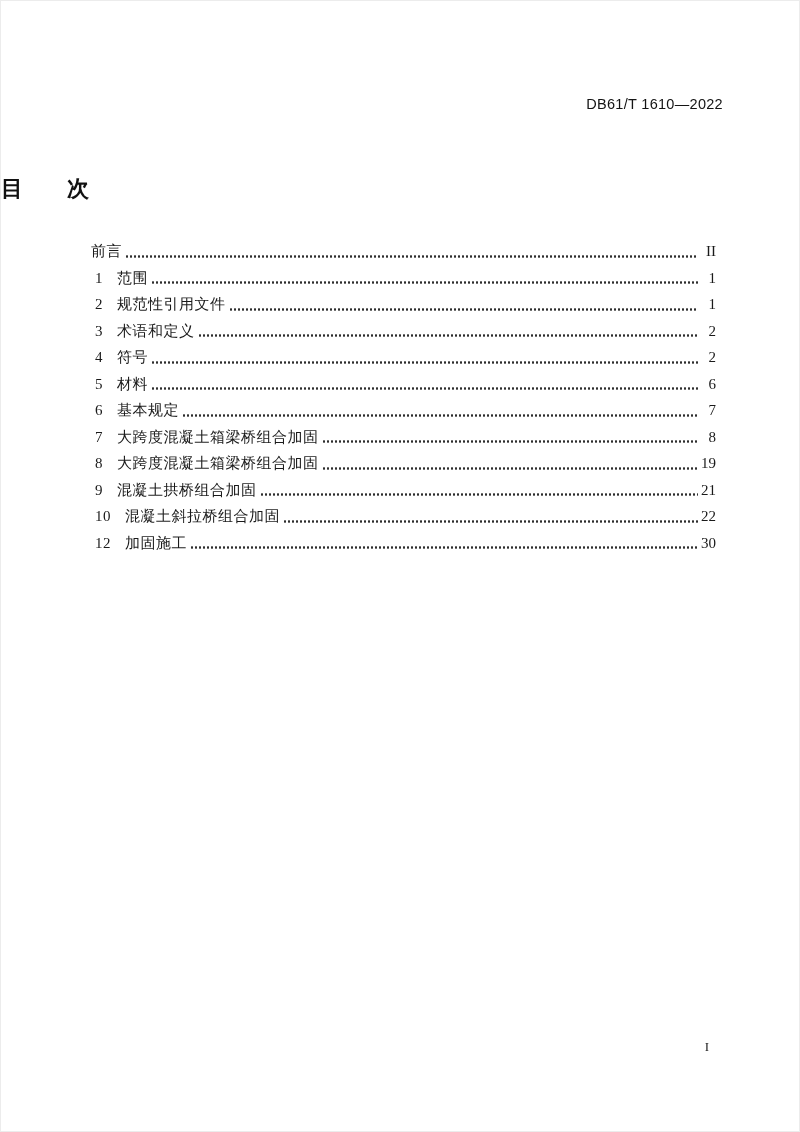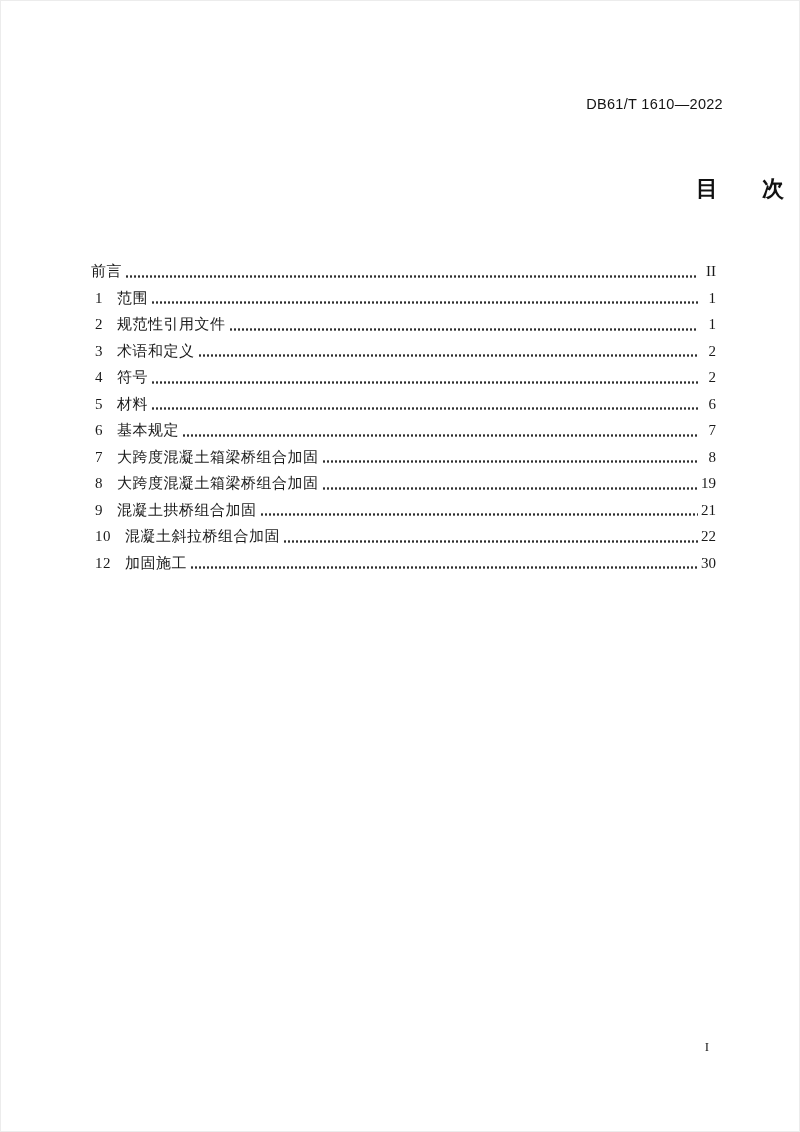--- a/index.html
+++ b/index.html
@@ -27,32 +27,31 @@
     font-size: 14.5px;
     letter-spacing: 0.3px;
     color: #141414;
     white-space: nowrap;
   }
   .doc-title {
     position: absolute;
     top: 173px;
     left: 0;
     right: 15px;
-    text-align: right;
+    text-align: left;
     font-size: 22px;
     font-weight: bold;
     color: #111111;
     white-space: pre;
   }
   .toc {
     position: absolute;
     top: 237px;
     left: 90px;
     width: 625px;
-    margin-top: 20px;
   }
   .toc-row {
     display: flex;
     align-items: center;
     height: 26.5px;
     font-size: 15px;
     line-height: 26.5px;
     color: #1a1a1a;
   }
   .toc-num {

